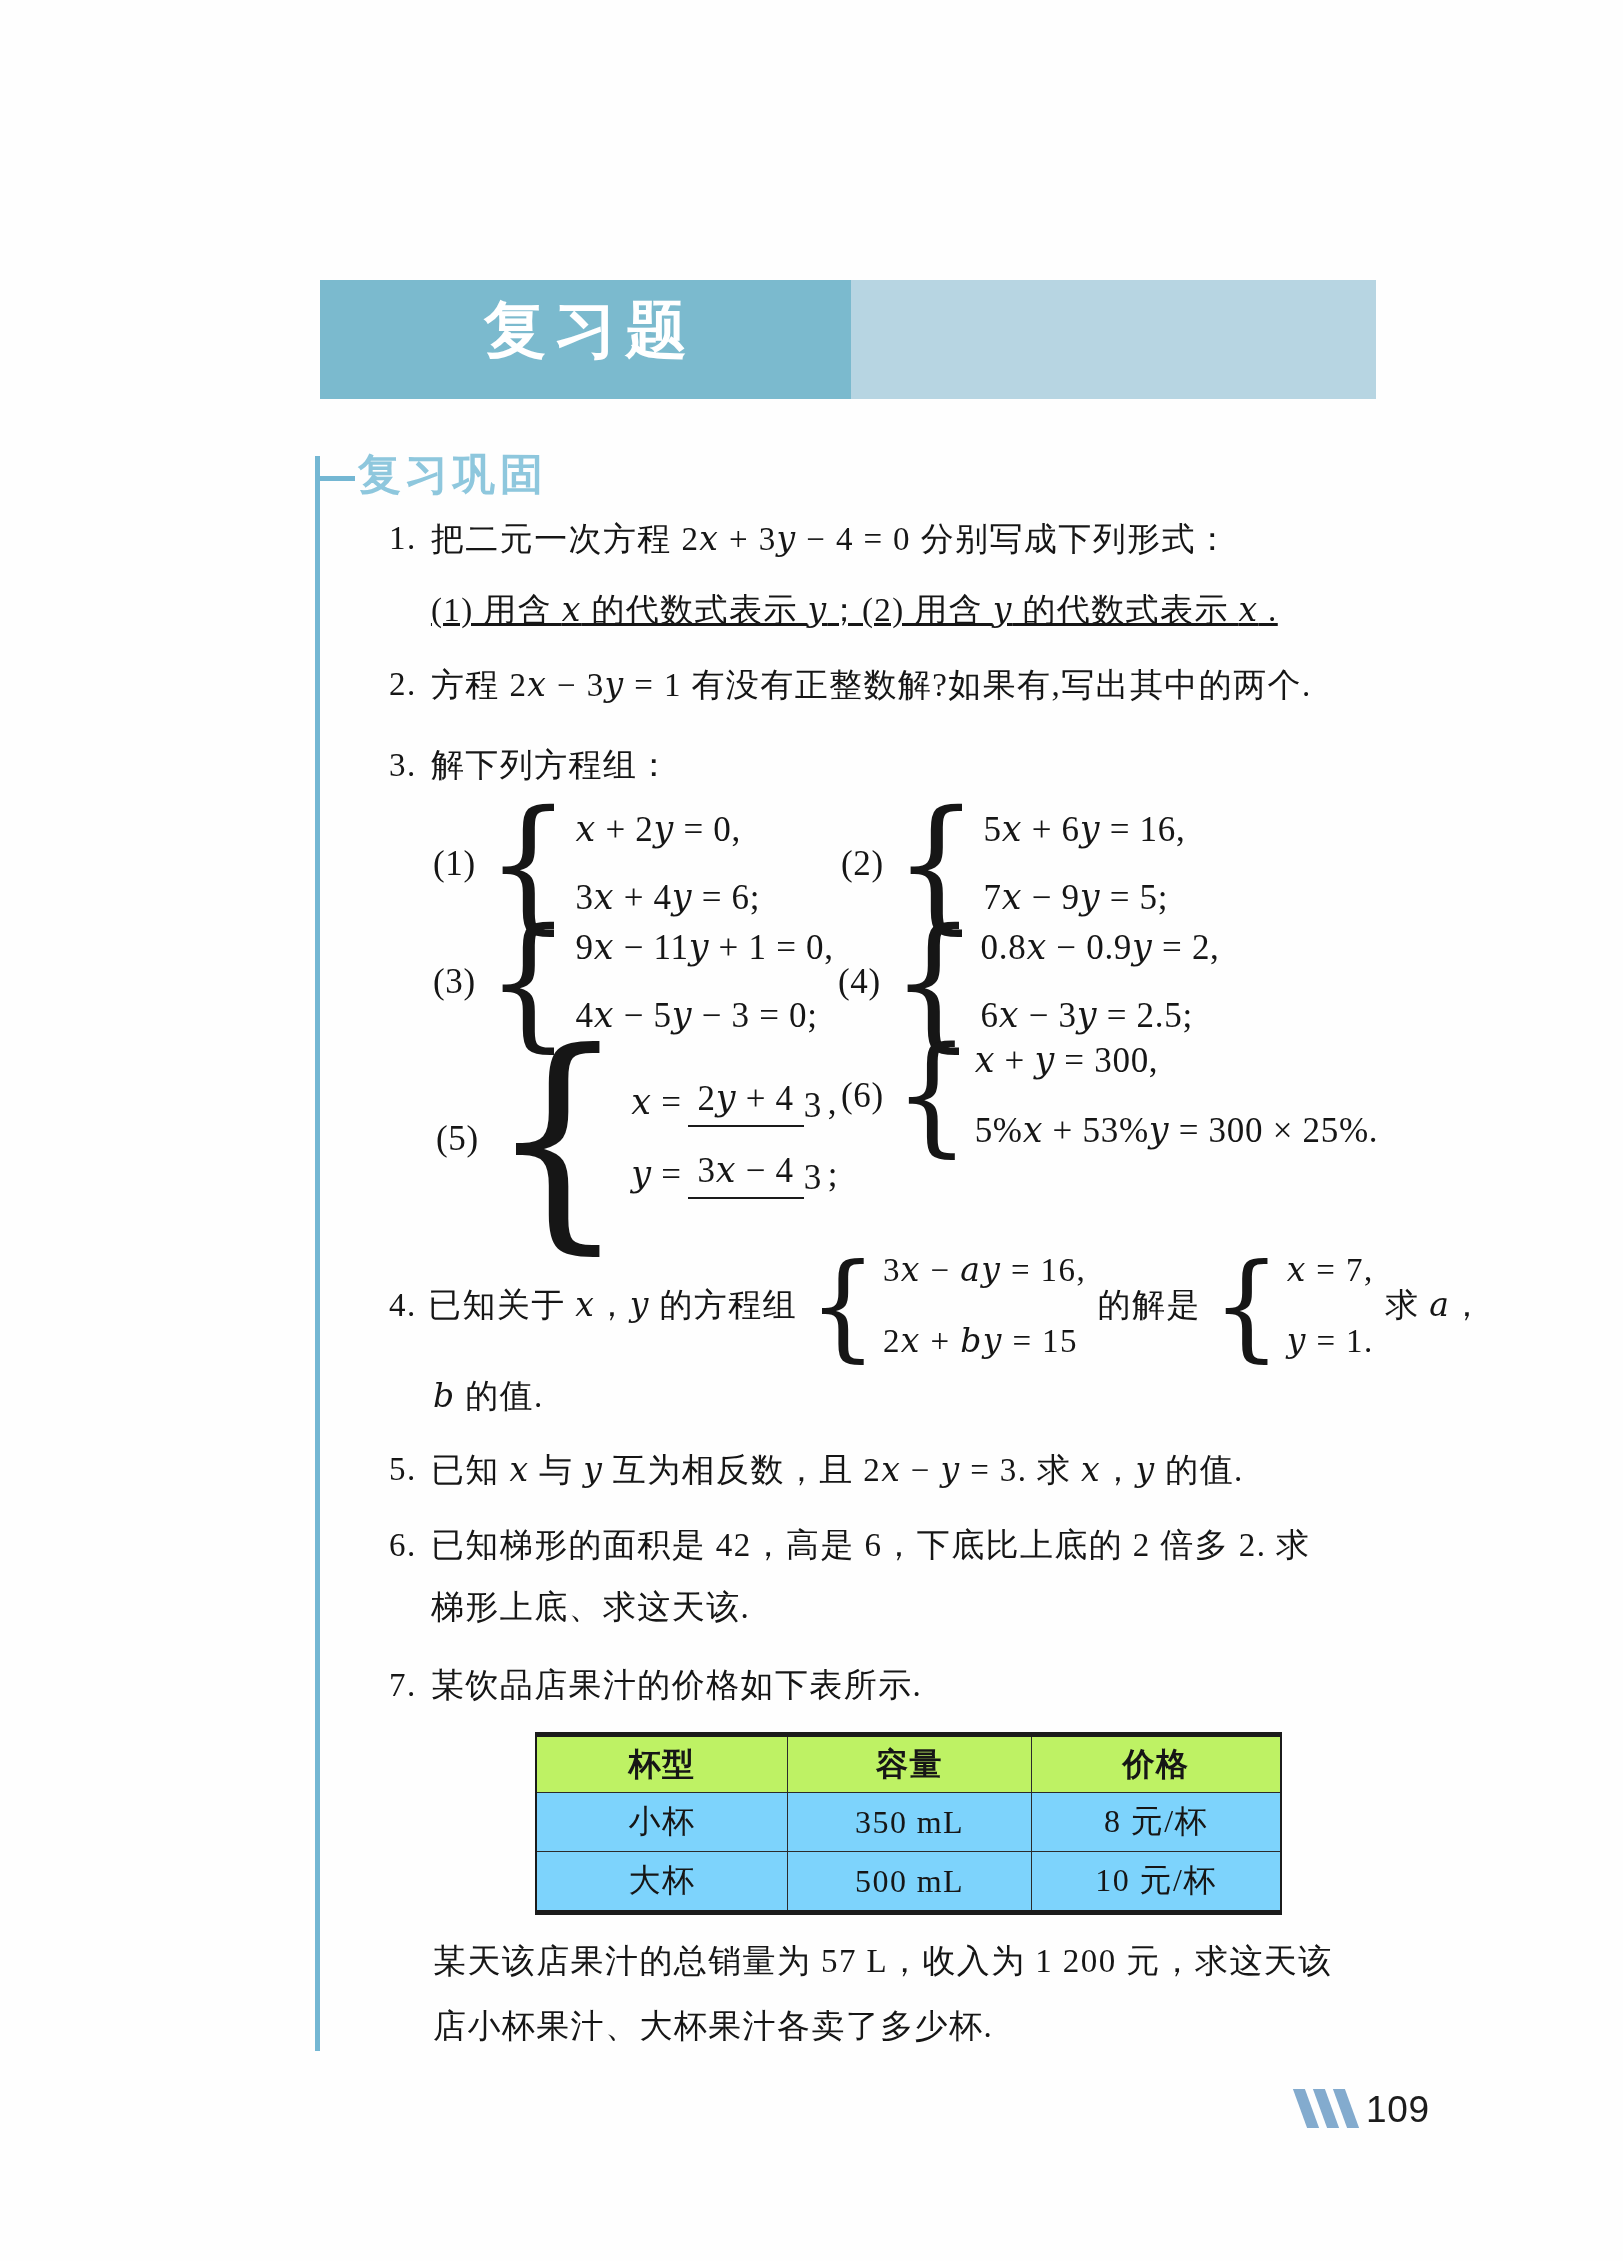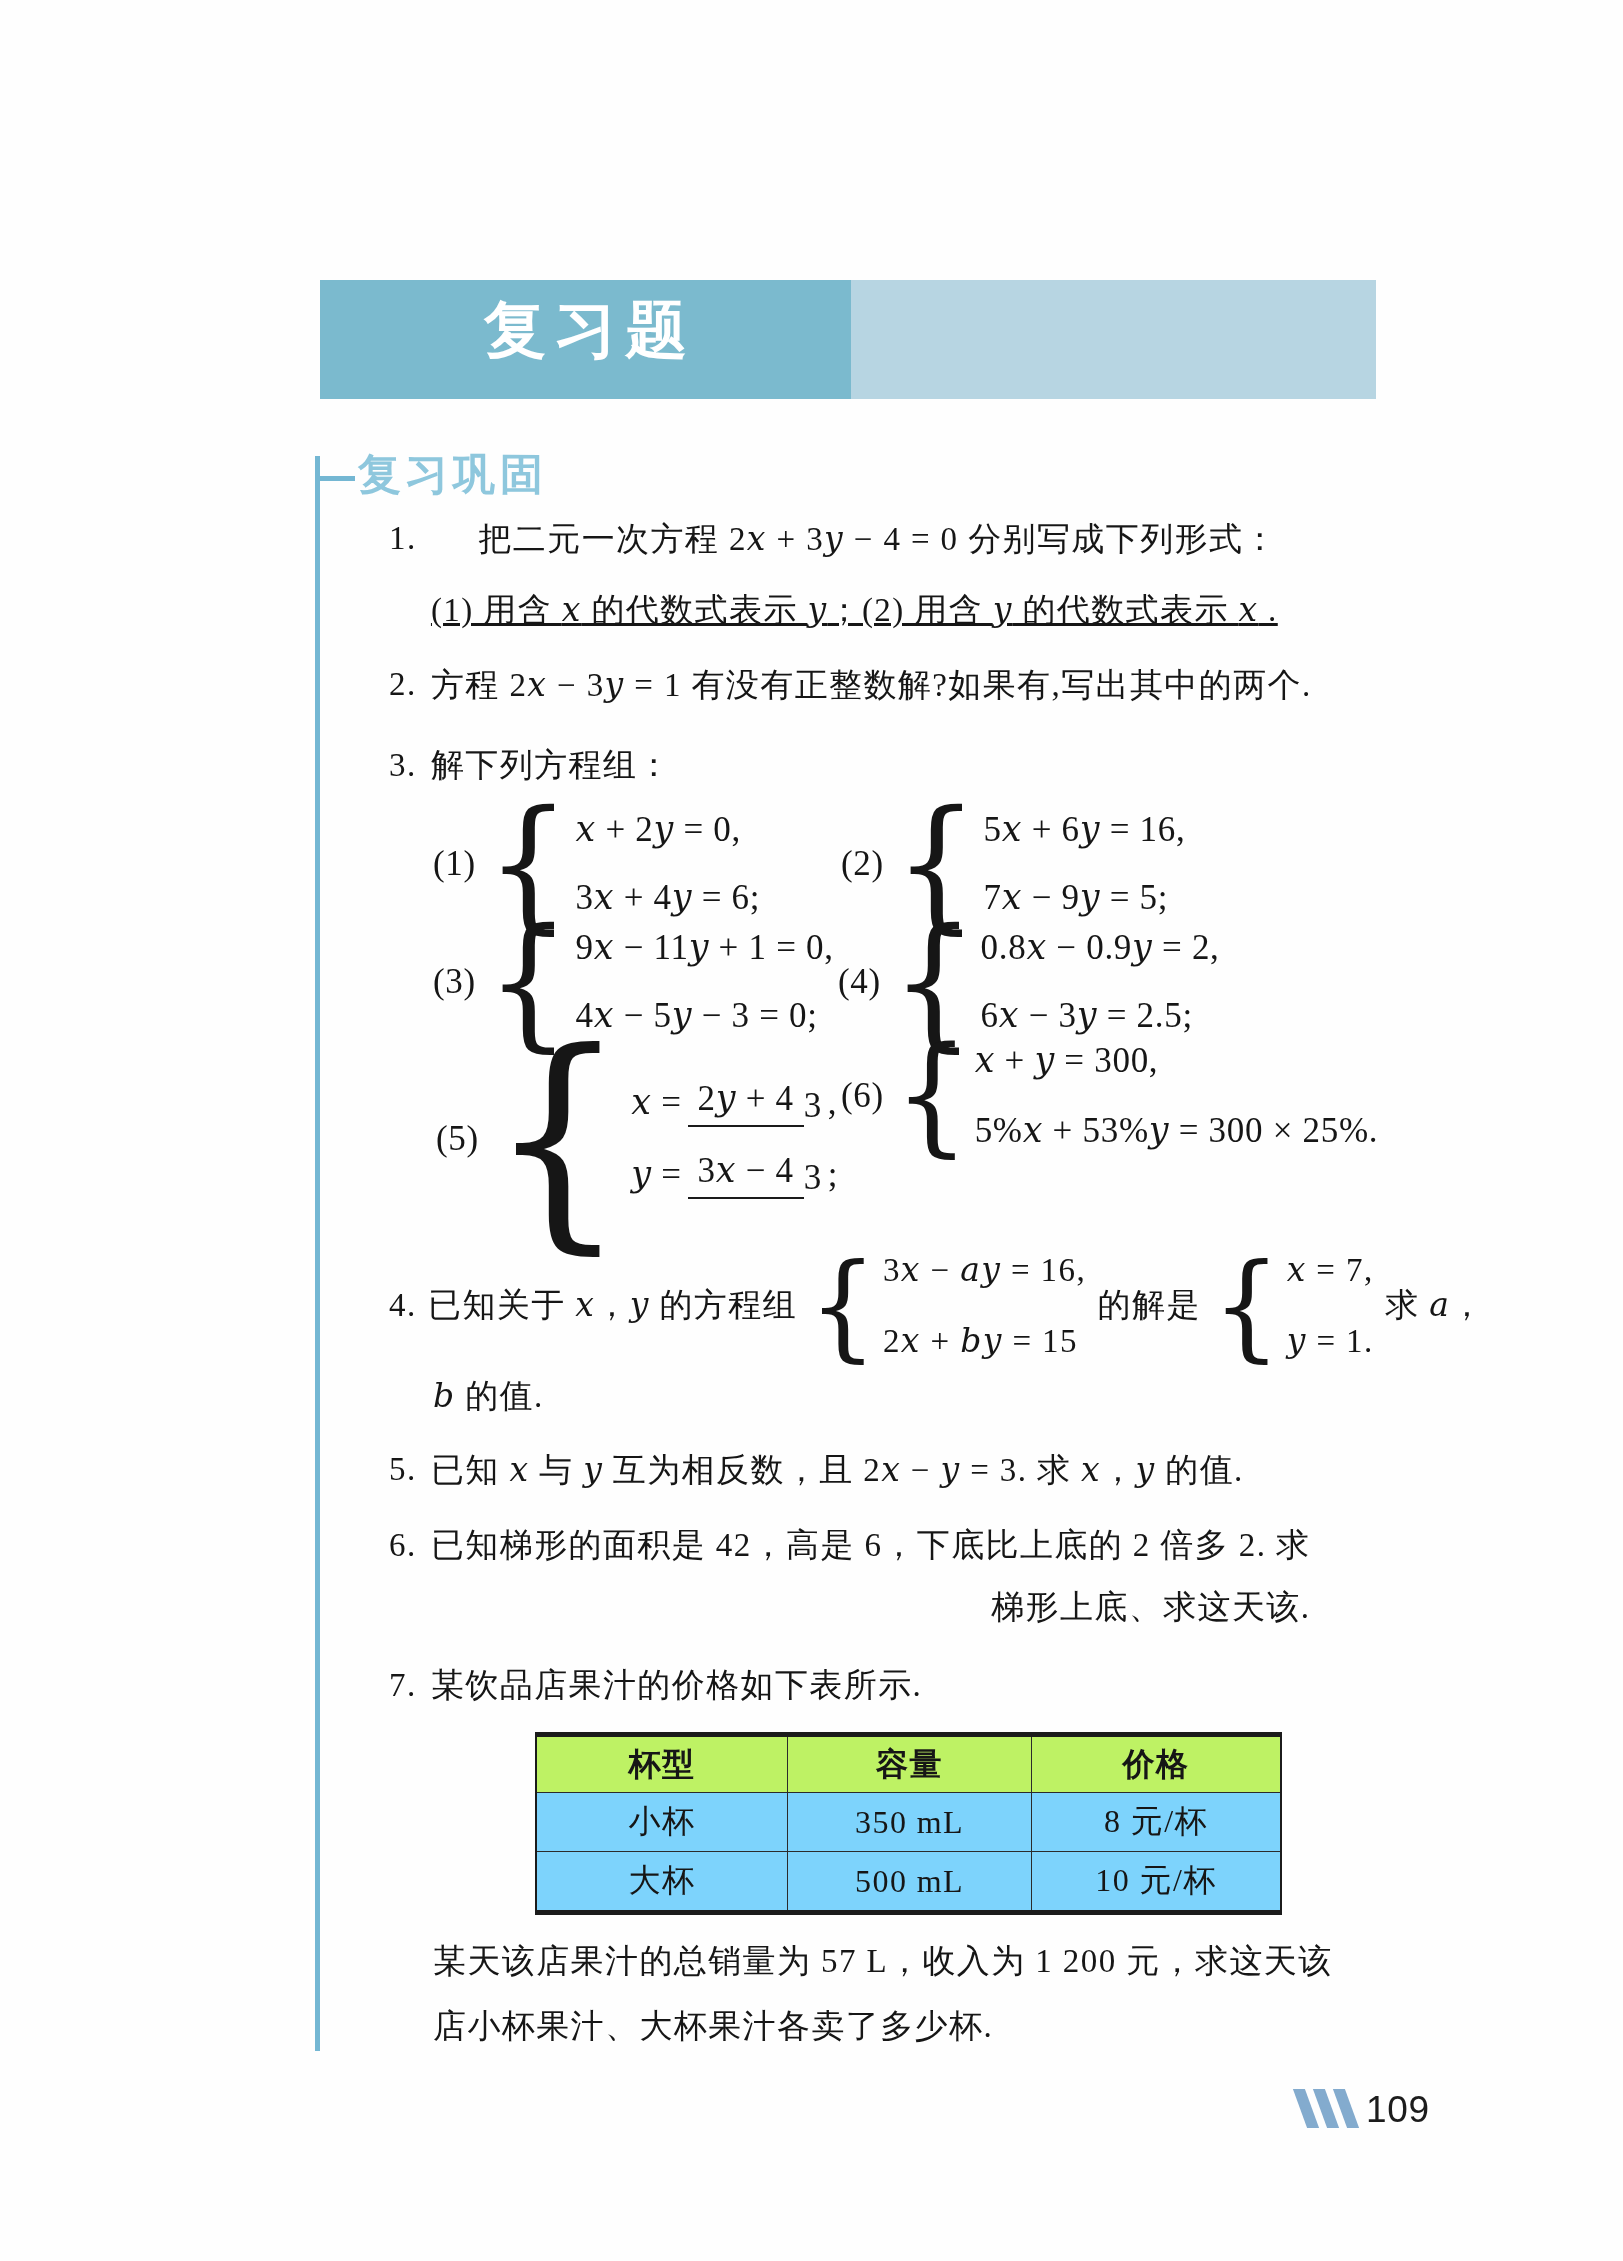--- a/index.html
+++ b/index.html
@@ -23,21 +23,21 @@
   .section-title{
     position:absolute;left:358px;top:453px;
     font-family:"Liberation Sans","DejaVu Sans",sans-serif;
     font-weight:800;font-size:43px;line-height:1;color:#8ec7dd;letter-spacing:4.3px;text-align:center;
   }
   
   .prob{position:absolute;left:389px;display:flex;align-items:flex-start;gap:14.4px;
         font-size:33px;line-height:1.15;letter-spacing:1.4px;white-space:nowrap;}
   .pnum{flex:0 0 auto;}
   .pbody{display:block;}
-  .pline{line-height:1.15;text-align:right;}
+  .pline{line-height:1.15;}
   .math i{font-family:"DejaVu Serif",serif;font-style:italic;}
   
   .sys{position:absolute;display:flex;align-items:center;white-space:nowrap;
        font-size:35px;letter-spacing:0.7px;}
   .sys-inline{position:relative;display:flex;align-items:center;white-space:nowrap;}
   .sys-label{margin-right:10px;font-size:35px;}
   .brace{display:inline-block;line-height:1;font-family:"DejaVu Serif",serif;font-weight:400;
          transform:scaleY(1.08);transform-origin:center;margin-right:4.3px;}
   .sys-eqs{display:flex;flex-direction:column;}
   .gap37{row-gap:27px;}

